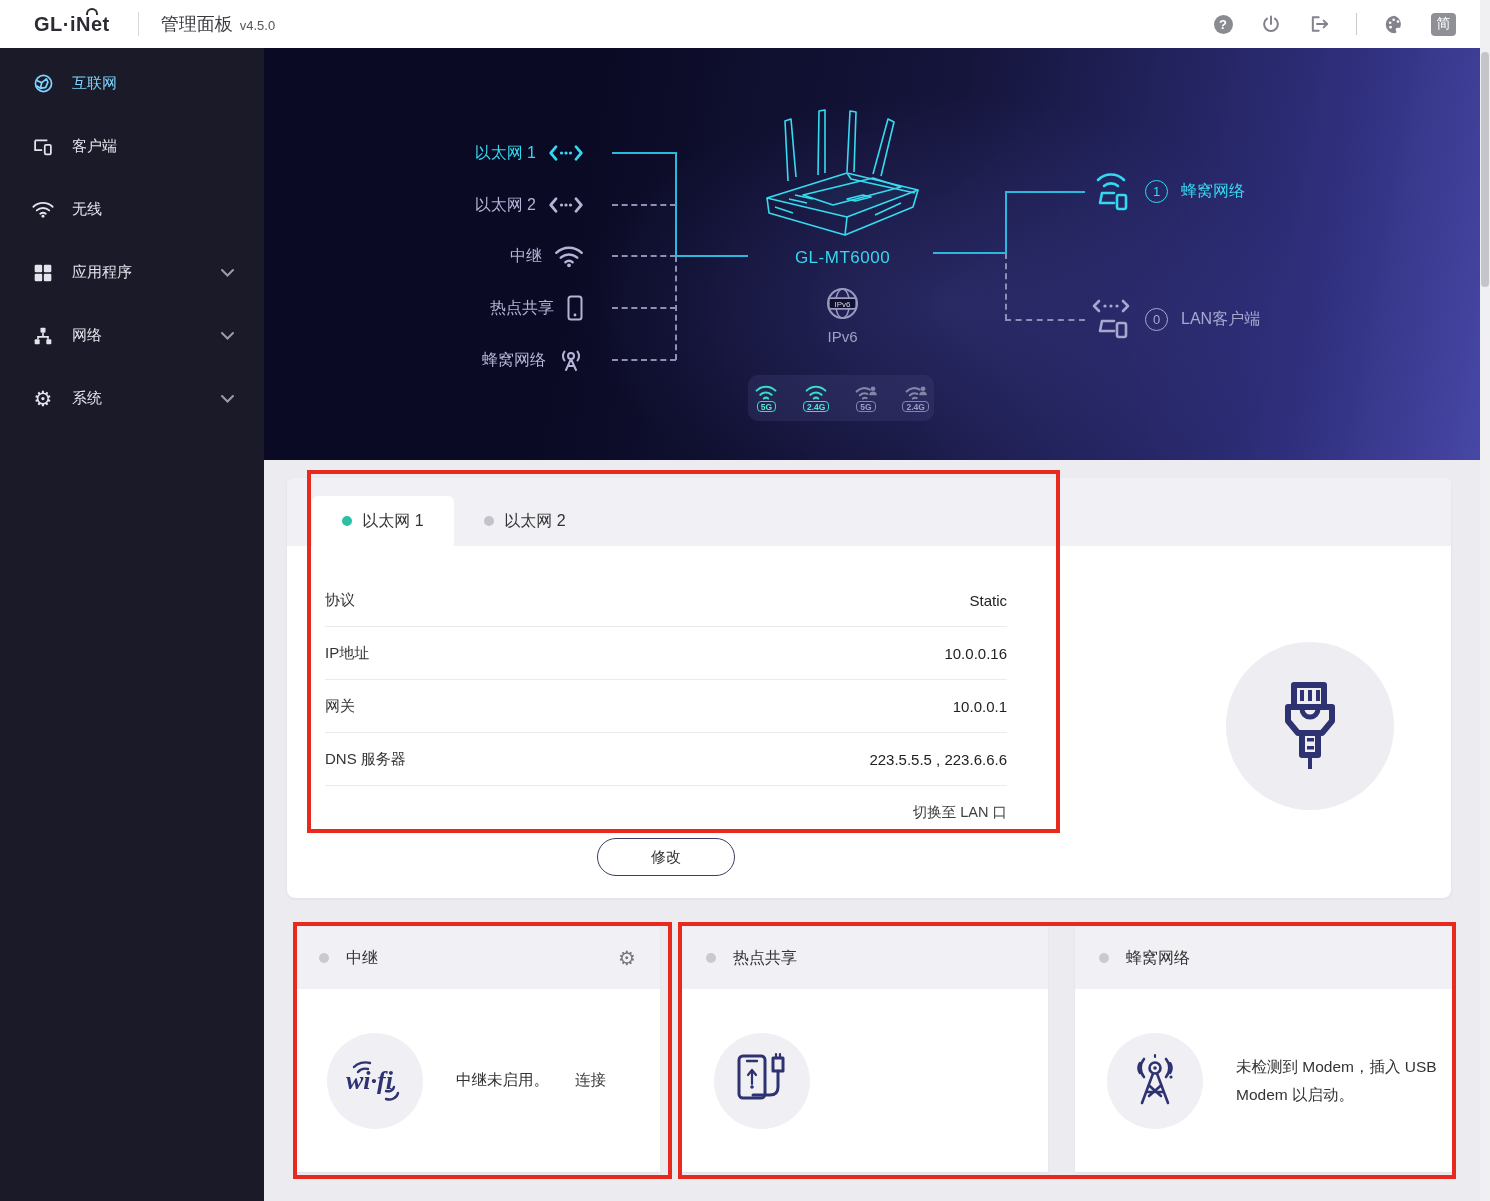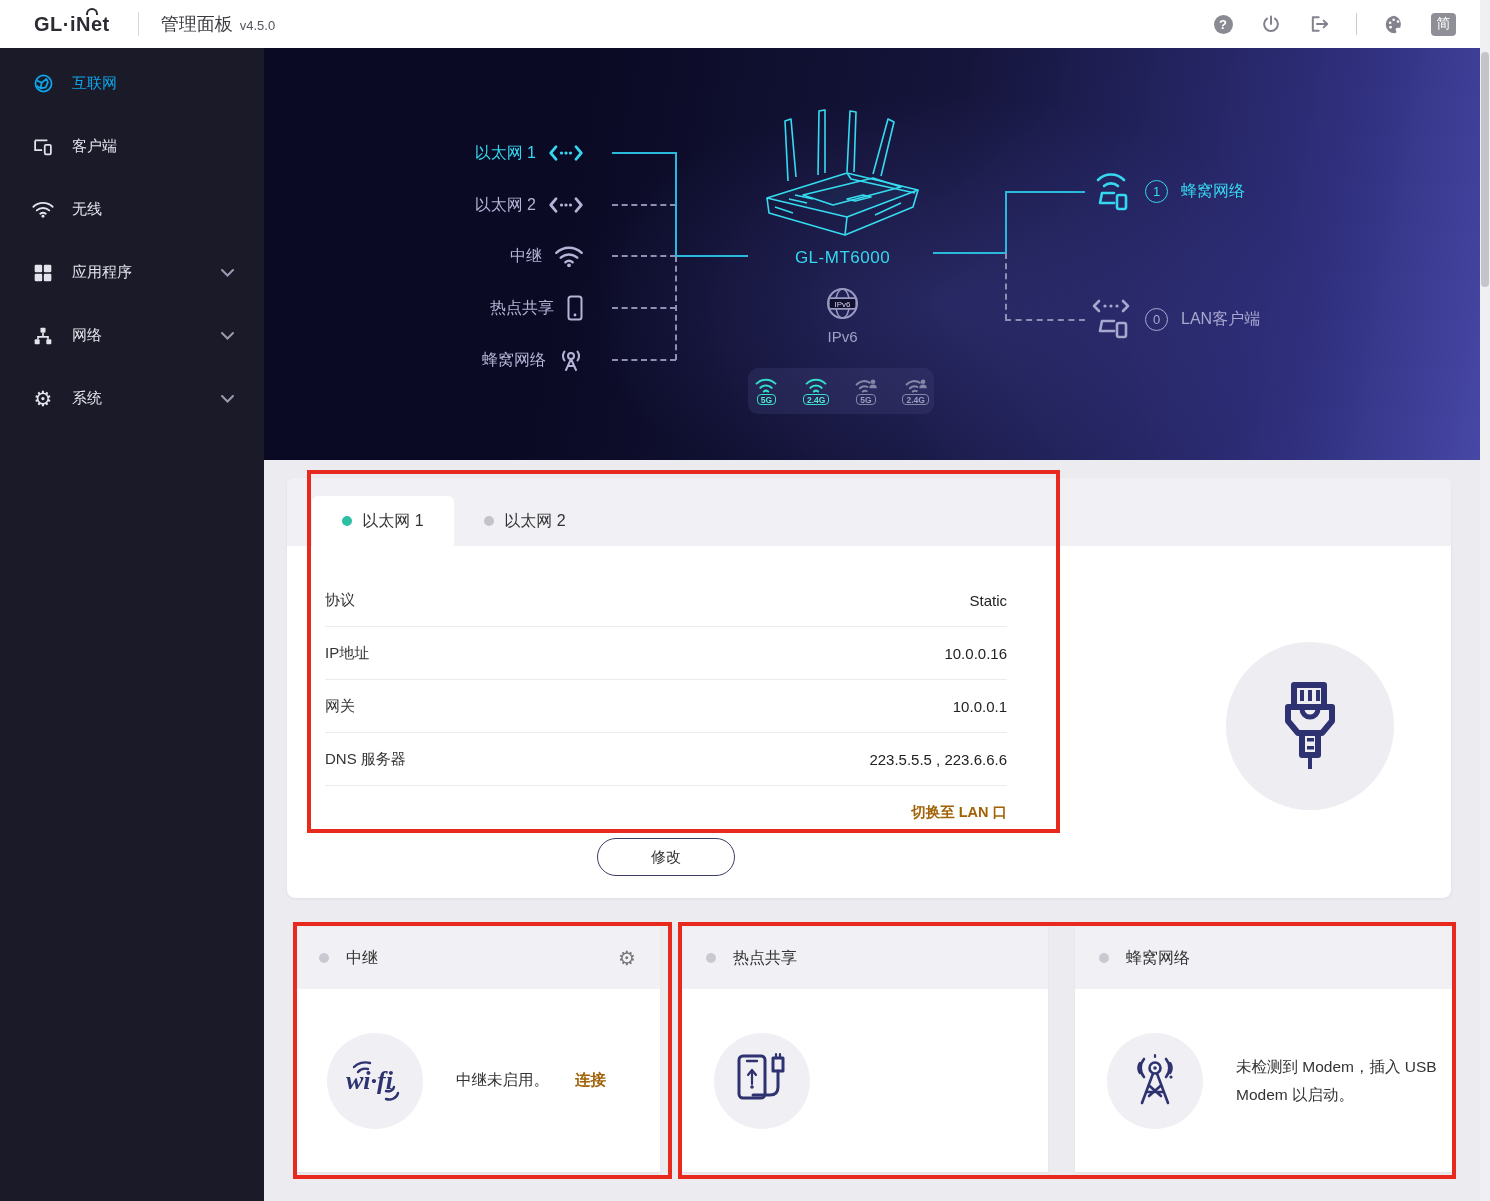--- a/index.html
+++ b/index.html
@@ -16,40 +16,40 @@
   .hdr-ver { font-size:13px; color:#55555c; margin-left:7px; margin-top:3px; }
   .hdr-right { margin-left:auto; display:flex; align-items:center; gap:26px; margin-right:34px; }
   .icon-btn { width:22px; height:22px; display:flex; align-items:center; justify-content:center; color:#83838d; cursor:pointer; }
   .help-circ { width:19px; height:19px; border-radius:50%; background:#8a8a92; color:#fff; font-size:13px; font-weight:bold; display:flex; align-items:center; justify-content:center; }
   .hdr-vdiv { width:1px; height:22px; background:#c9c9cf; }
   .lang-badge { width:25px; height:23px; border-radius:4px; background:#8f8f98; color:#fff; font-size:14px; display:flex; align-items:center; justify-content:center; cursor:pointer; }
 
   
   .sidebar { position:absolute; left:0; top:48px; width:264px; height:1153px; background:#1a1a29; padding-top:4px; z-index:10; }
   .side-item { height:63px; display:flex; align-items:center; padding:0 30px 0 32px; color:#e4e4ec; font-size:15px; cursor:pointer; }
-  .side-item.active { color:#0ea5e9;align-items:center; }
+  .side-item.active { color:#7dd3fc;align-items:center; }
   .side-icon { width:22px; height:22px; margin-right:18px; display:flex; align-items:center; justify-content:center; }
   .side-gear { font-size:21px; line-height:1; }
   .chev { margin-left:auto; color:#9a9ab0; }
 
   
   .hero { position:absolute; left:264px; top:48px; width:1216px; height:412px;
     background:
       radial-gradient(ellipse 520px 300px at 56% 62%, rgba(75,75,170,.35), rgba(0,0,0,0) 70%),
       linear-gradient(100deg,#0a0a24 25%, #15153c 55%, #2f2f7d 85%, #4747a6 100%);
     overflow:hidden; }
   .src-row { position:absolute; left:20px; width:300px; height:28px; display:flex; justify-content:flex-end; align-items:center; gap:12px; color:#b4b4d6; font-size:16px; cursor:pointer; }
   .src-row.active { color:#35d8ef; }
   .lineh { position:absolute; height:2px; background:#2ab9dd; }
   .linev { position:absolute; width:2px; background:#2ab9dd; }
   .dashh { position:absolute; height:0; border-top:2px dashed #8f8fb5; }
   .dashv { position:absolute; width:0; border-left:2px dashed #8f8fb5; }
   .model { position:absolute; left:491px; top:200px; width:175px; text-align:center; color:#35d8ef; font-size:17px; letter-spacing:.5px; }
   .ipv6-txt { position:absolute; left:491px; top:280px; width:175px; text-align:center; color:#a0a0c6; font-size:15px; }
-  .badges { position:absolute; left:484px; top:320px; width:186px; height:46px; background:rgba(72,72,130,.28); border-radius:10px; display:flex; align-items:center; justify-content:center; gap:13px; }
+  .badges { position:absolute; left:484px; top:327px; width:186px; height:46px; background:rgba(72,72,130,.28); border-radius:10px; display:flex; align-items:center; justify-content:center; gap:13px; }
   .badge { display:flex; flex-direction:column; align-items:center; width:37px; }
   .badge-lab { margin-top:1px; font-size:8.5px; font-weight:bold; padding:0 3px; height:11px; line-height:10px; border-radius:4px; border:1px solid; }
   .badge.on  { color:#35dcc9; } .badge.on .badge-lab { border-color:#35dcc9; color:#58e6d4; }
   .badge.off { color:#8585a8; } .badge.off .badge-lab { border-color:#8585a8; color:#9d9dc0; }
   .client-row { position:absolute; display:flex; align-items:center; gap:13px; font-size:16px; cursor:pointer; }
   .client-row.on { color:#35d8ef; } .client-row.off { color:#a8a8cf; }
   .num-circ { width:23px; height:23px; border-radius:50%; border:1.5px solid currentColor; display:flex; align-items:center; justify-content:center; font-size:13px; }
 
   
   .content { position:absolute; left:264px; top:460px; width:1226px; height:741px; background:#ebebf0; }
@@ -57,21 +57,21 @@
   .tabstrip { position:absolute; left:0; top:0; right:0; height:68px; background:#f1f1f5; border-radius:8px 8px 0 0; }
   .tab { position:absolute; bottom:0; height:50px; width:142px; display:flex; align-items:center; justify-content:center; gap:10px; font-size:16px; color:#333; cursor:pointer; }
   .tab.active { left:25px; background:#fff; border-radius:6px 6px 0 0; }
   .tab.t2 { left:167px; }
   .dot { width:10px; height:10px; border-radius:50%; }
   .dot.on { background:#2bbfa4; } .dot.off { background:#c3c3cc; }
   .fields { position:absolute; left:38px; top:96px; width:682px;text-align:right; }
   .frow { height:53px; display:flex; justify-content:space-between; align-items:center; border-bottom:1px solid #eaeaef; font-size:15px; }
   .frow .lab { color:#333; } .frow .val { color:#222; }
   .linkrow { height:52px; display:flex; justify-content:flex-end; align-items:center; }
-  .blue-link { color:#a16207; font-size:14.5px; cursor:pointer;font-weight:bold; }
+  .blue-link { color:#404040; font-size:14.5px; cursor:pointer; }
   .modify { position:absolute; left:310px; top:360px; width:138px; height:38px; border:1.5px solid #3b3d63; border-radius:19px; background:#fff; font-size:15px; color:#333; display:flex; align-items:center; justify-content:center; cursor:pointer; }
   .plug-circle { position:absolute; left:939px; top:164px; width:168px; height:168px; border-radius:50%; background:#ededf2; display:flex; align-items:center; justify-content:center; }
 
   
   .card { position:absolute; top:467px; height:245px; background:#fff; box-shadow:0 1px 2px rgba(0,0,0,.05); }
   .c1 { left:31px;  width:365px; }
   .c2 { left:418px; width:366px; }
   .c3 { left:811px; width:377px; }
   .card-h { height:62px; background:#f1f1f5; display:flex; align-items:center; padding:0 24px; gap:17px; font-size:16px; color:#333; }
   .card-dot { width:10px; height:10px; border-radius:50%; background:#c9c9d2; flex:none; }

